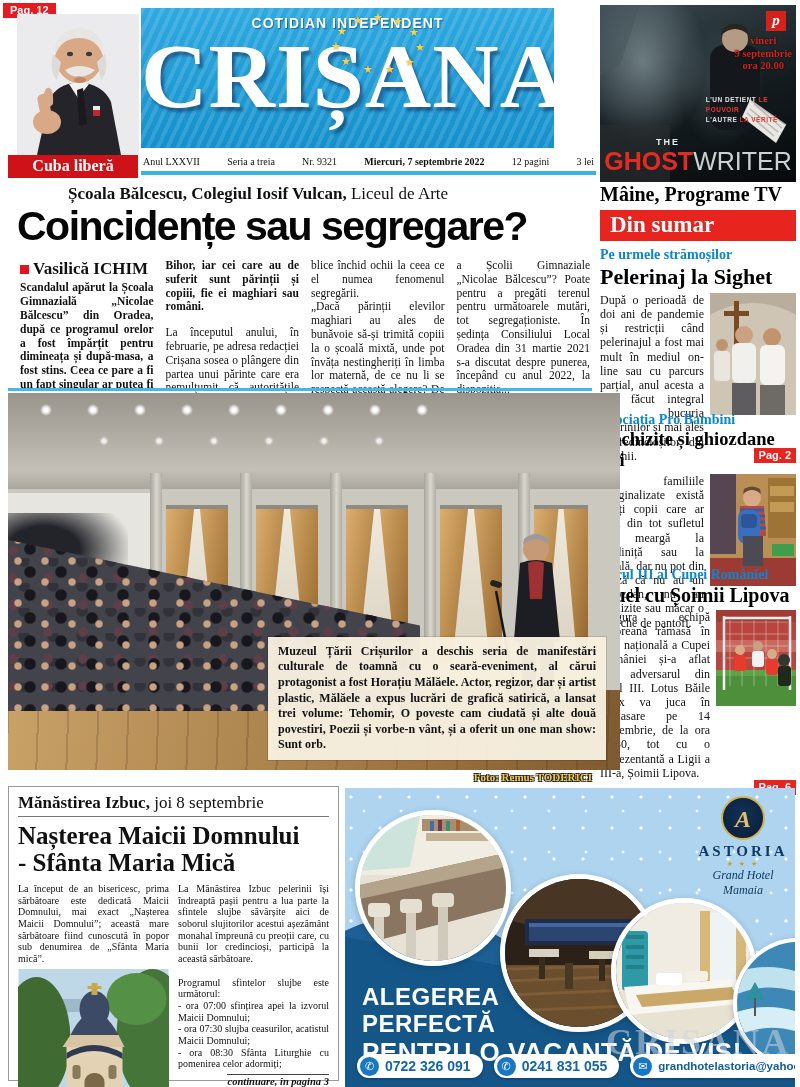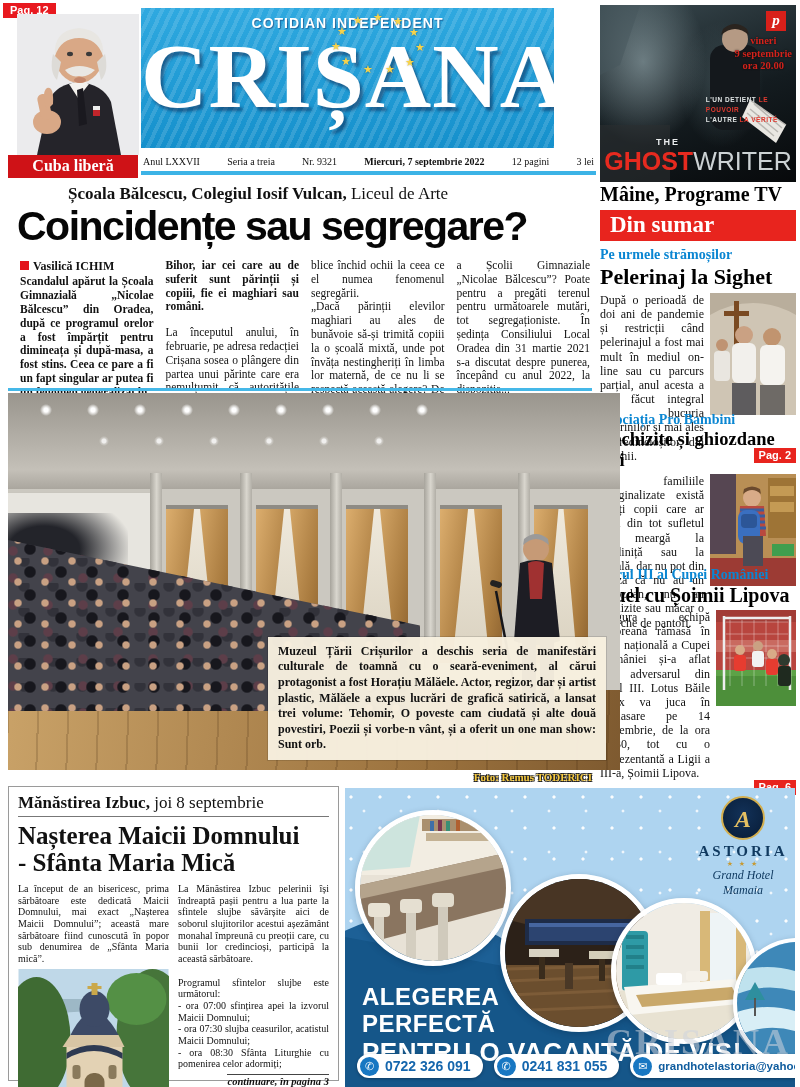--- a/index.html
+++ b/index.html
@@ -67,21 +67,21 @@
     background: repeating-linear-gradient(90deg,#000 0 1.5px,#fff 1.5px 3.5px,#000 3.5px 5px,#fff 5px 8px,#000 8px 9px,#fff 9px 12px); }
   .bdigits { font:9px "Liberation Mono",monospace; letter-spacing:2px; color:#222; }
 
   
   .lead-kicker { left:20px; top:184px; font:bold 17px "Liberation Serif",serif;margin-left:48px; }
   .lead-kicker .lt { font-weight:normal; }
   .headline { left:17px; top:205px; width:578px; color:#060606;
     font:bold 41px/1.05 "Liberation Sans",sans-serif; letter-spacing:-1.5px; }
   .cols { left:20px; top:259px; width:570px; height:130px; display:flex; gap:12px; }
   .col { flex:1; font-size:11.5px; line-height:1.2; text-align:justify; }
-  .byline { font-weight:bold; font-size:12px; margin-bottom:2px; }
+  .byline { font-weight:bold; font-size:17px; margin-bottom:2px; }
   .redsq { display:inline-block; width:9px; height:9px; background:#e3131b; margin-right:4px; }
   .b { font-weight:bold; }
   .gap-top { margin-top:12px; }
   .contin { text-align:right; font:italic bold 11px "Liberation Serif",serif; margin-top:4px; }
   .contin span { border-top:1px solid #333; padding-top:1px; }
 
   
   .cyan-rule { left:8px; top:388px; width:584px; height:3px; background:#45b8e8; }
   .photo { left:8px; top:393px; width:612px; height:377px; background:#b4b1a9; overflow:hidden; }
   .ph-ceiling { position:absolute; left:0; top:0; right:0; height:96px;

